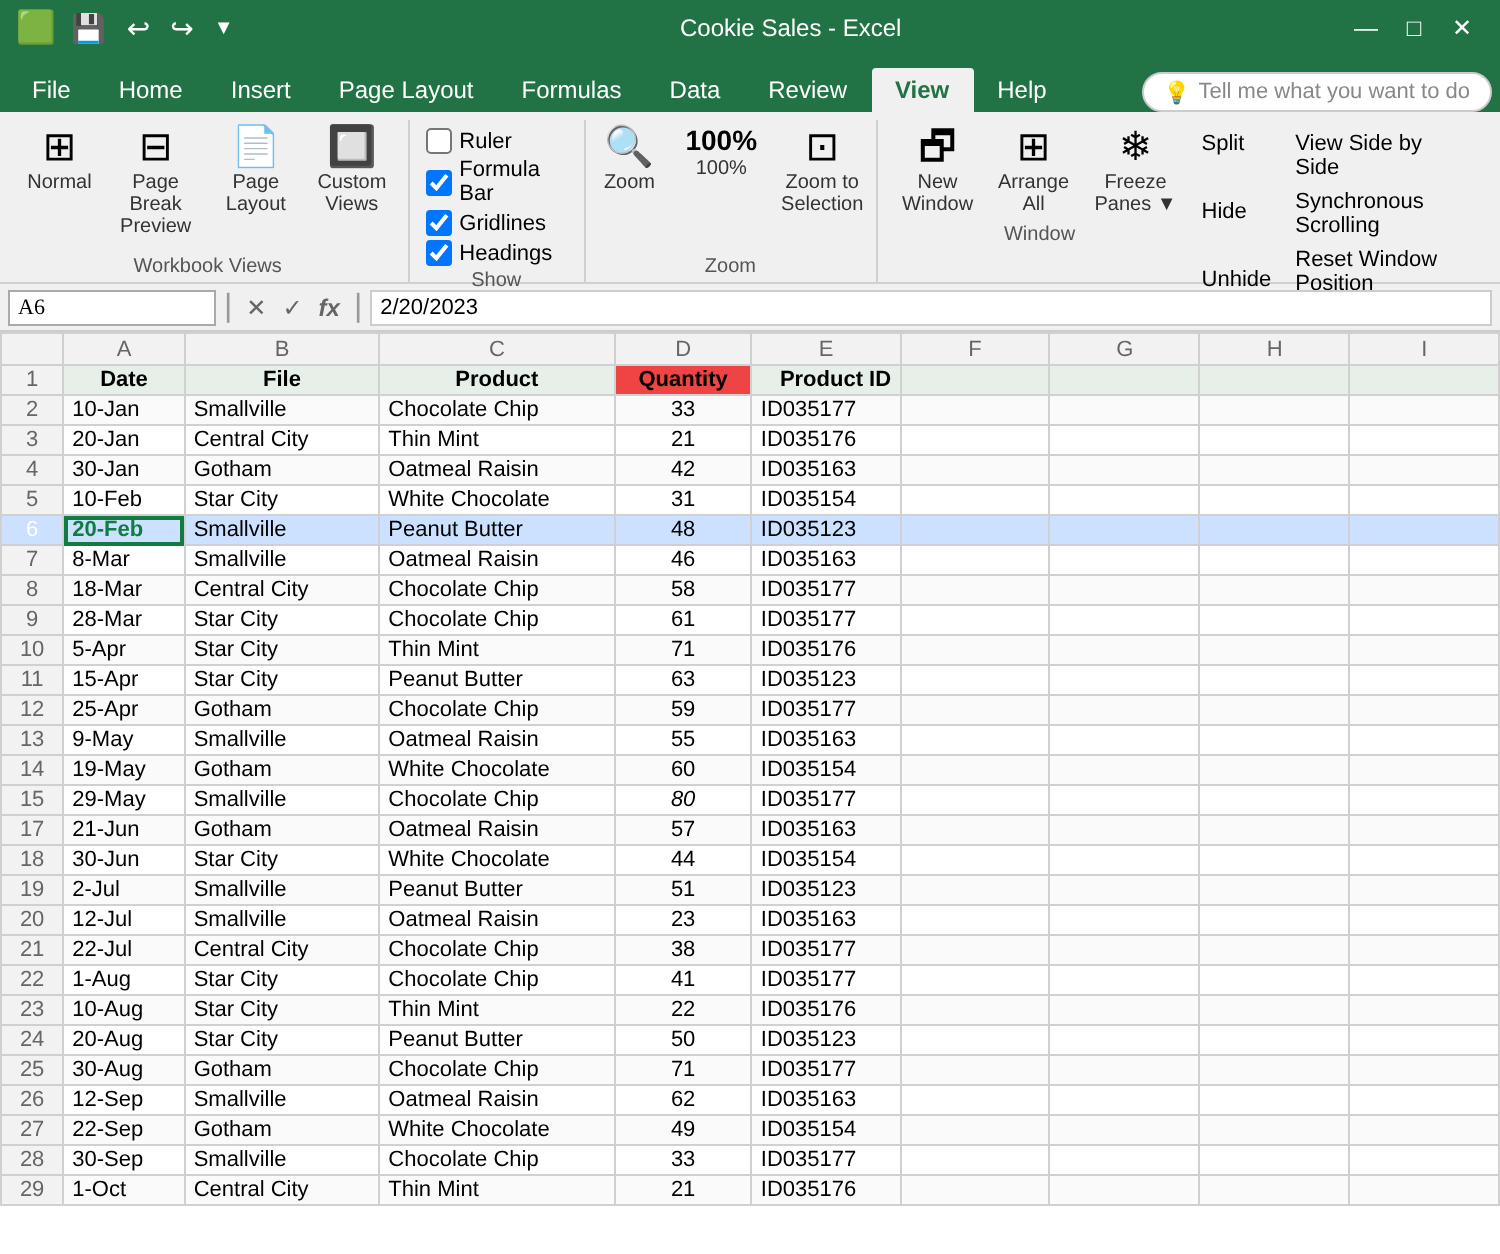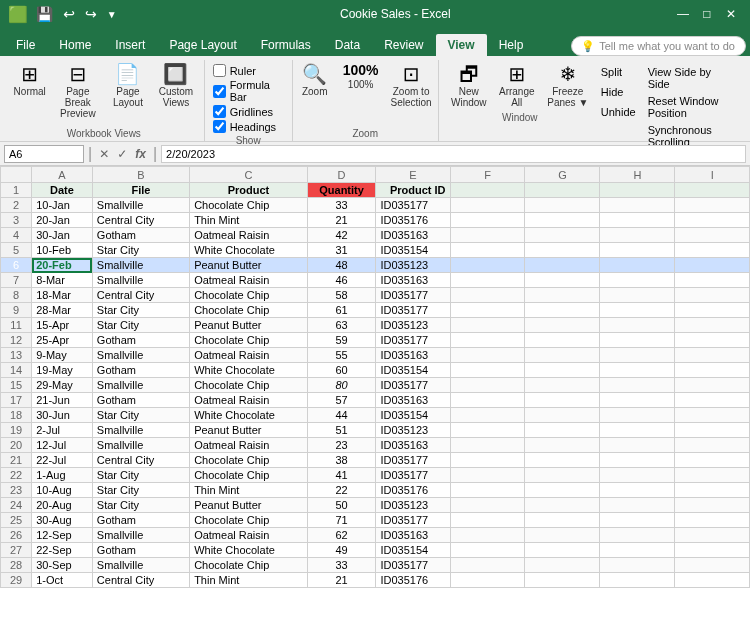--- a/index.html
+++ b/index.html
@@ -115,26 +115,27 @@
     .formula-bar {
       background: #f0f0f0;
       border-bottom: 1px solid #ccc;
       display: flex;
       align-items: center;
       height: 24px;
       padding: 0 4px;
       gap: 4px;
     }
     .name-box {
-      width: 80px;
+      width: 104px;
       border: 1px solid #aaa;
       background: white;
       padding: 1px 4px;
       font-size: 11px;
       height: 18px;
+      font-family: Liberation Serif, serif;
     }
     .formula-bar-sep {
       color: #999;
       font-size: 16px;
       font-weight: 300;
     }
     .formula-bar-icons { display: flex; gap: 2px; align-items: center; }
     .formula-bar-icon { font-size: 12px; color: #666; cursor: pointer; padding: 1px 3px; }
     .formula-input {
       flex: 1;
@@ -322,29 +323,29 @@
           <span class="icon">⊞</span>
           <span class="label">Arrange<br>All</span>
         </div>
         <div class="ribbon-btn" style="min-width:50px;">
           <span class="icon">❄</span>
           <span class="label">Freeze<br>Panes ▼</span>
         </div>
       </div>
       <div class="ribbon-group-label">Window</div>
     </div>
-    <div style="display:flex;flex-direction:column;gap:4px;padding-top:4px;">
+    <div style="display:flex;flex-direction:column;gap:18px;padding-top:4px;">
       <div class="ribbon-btn-sm">Split</div>
       <div class="ribbon-btn-sm">Hide</div>
       <div class="ribbon-btn-sm">Unhide</div>
     </div>
     <div style="display:flex;flex-direction:column;gap:1px;padding-top:4px;">
       <div class="ribbon-btn-sm">View Side by Side</div>
+      <div class="ribbon-btn-sm">Synchronous Scrolling</div>
       <div class="ribbon-btn-sm">Reset Window Position</div>
-      <div class="ribbon-btn-sm">Synchronous Scrolling</div>
     </div>
   </div>
 </div>
 
 <div class="formula-bar">
   <input class="name-box" value="A6" style="">
   <span class="formula-bar-sep">|</span>
   <div class="formula-bar-icons">
     <span class="formula-bar-icon">✕</span>
     <span class="formula-bar-icon">✓</span>
@@ -486,20 +487,32 @@
           <td>Star City</td>
           <td>Chocolate Chip</td>
           <td style="text-align: center;">61</td>
           <td>ID035177</td>
           <td></td>
           <td></td>
           <td></td>
           <td></td>
         </tr>
         <tr>
+          <td class="row-header">10</td>
+          <td>5-Apr</td>
+          <td>Star City</td>
+          <td>Thin Mint</td>
+          <td style="text-align: center;">71</td>
+          <td>ID035176</td>
+          <td></td>
+          <td></td>
+          <td></td>
+          <td></td>
+        </tr>
+        <tr>
           <td class="row-header">11</td>
           <td>15-Apr</td>
           <td>Star City</td>
           <td>Peanut Butter</td>
           <td style="text-align: center;">63</td>
           <td>ID035123</td>
           <td></td>
           <td></td>
           <td></td>
           <td></td>

